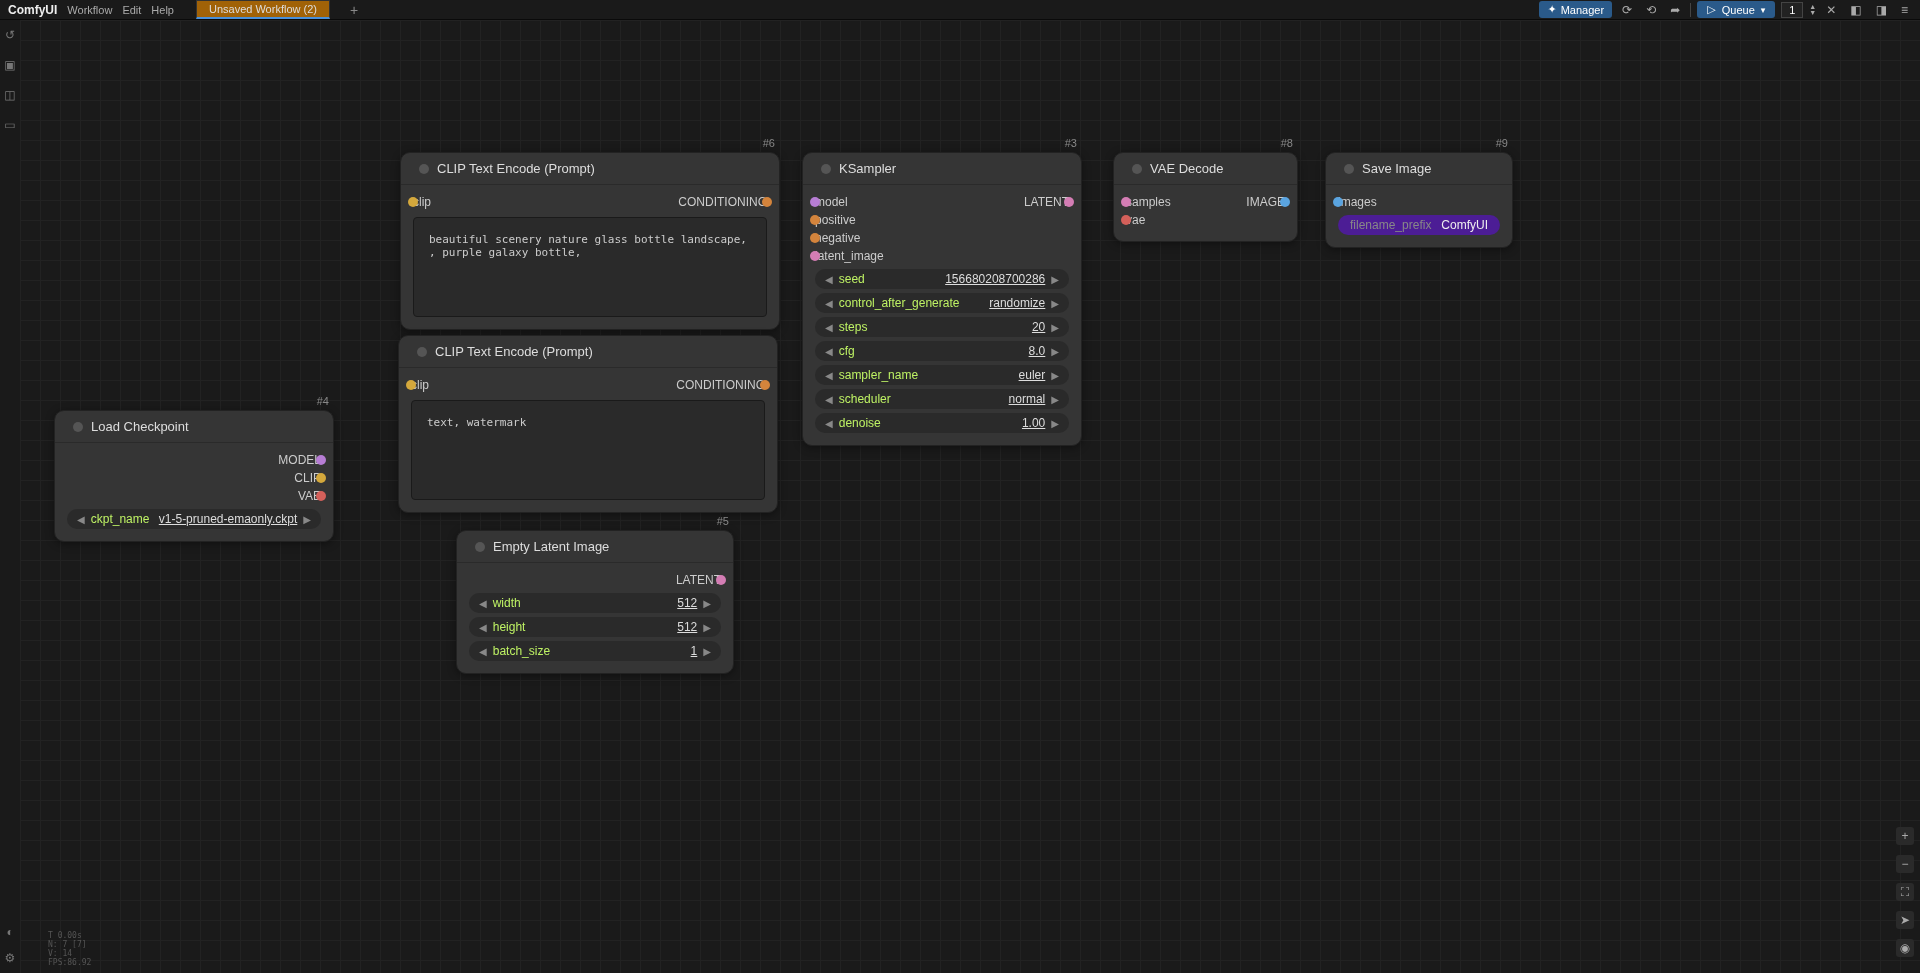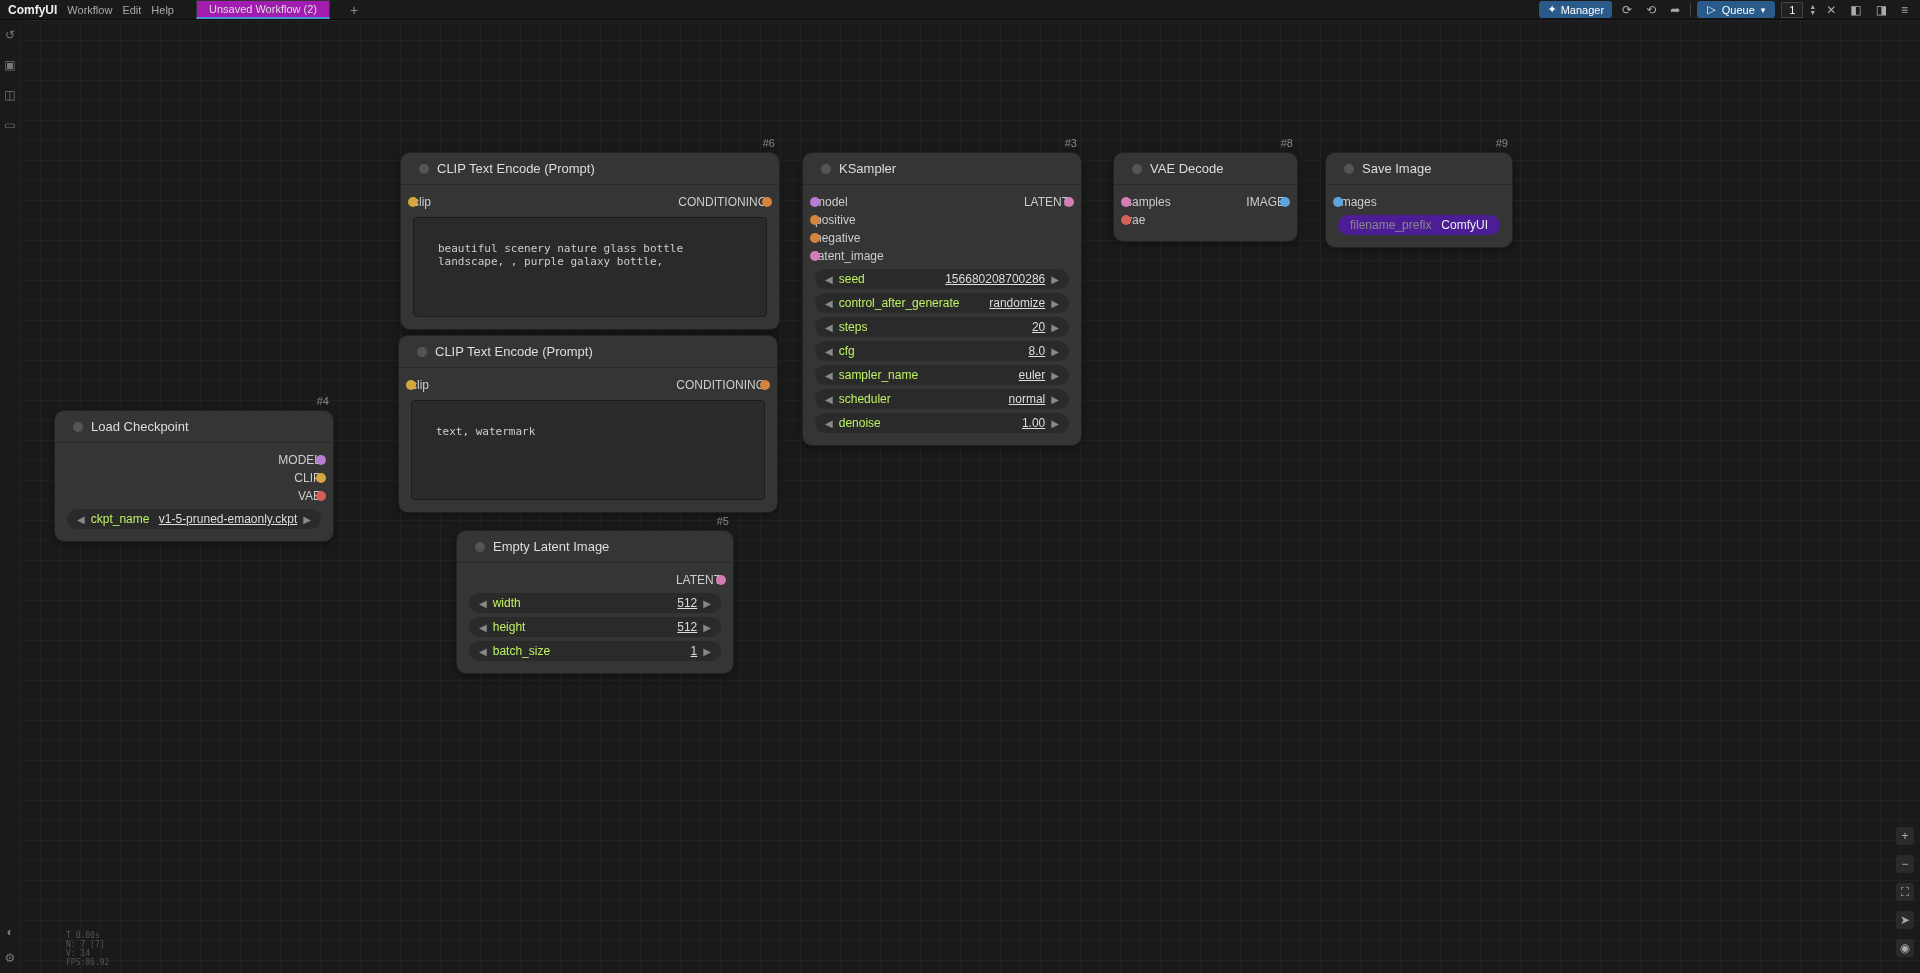--- a/index.html
+++ b/index.html
@@ -3,21 +3,21 @@
 <meta charset="utf-8">
 <style>
 * { box-sizing: border-box; margin: 0; padding: 0; font-family: Arial, sans-serif; }
 body { background: #1a1a1a; color: #ccc; font-size: 12px; overflow: hidden; height: 100vh; position: relative; }
 
 
 .topbar { height: 20px; background: #1a1a1a; display: flex; align-items: center; padding: 0 8px; border-bottom: 1px solid #0a0a0a; }
 .topbar-left { display: flex; align-items: center; gap: 10px; }
 .app-name { font-weight: bold; color: #eee; cursor: pointer; }
 .menu-item { color: #aaa; cursor: pointer; font-size: 11px; }
-.tab { background: #a21caf; border: 1px solid #333; border-bottom: 2px solid #4a90d9; padding: 2px 12px; margin-left: 12px; color: #ddd; font-size: 11px; display: flex; align-items: center; gap: 6px; }
+.tab { background: #a16207; border: 1px solid #333; border-bottom: 2px solid #4a90d9; padding: 2px 12px; margin-left: 12px; color: #ddd; font-size: 11px; display: flex; align-items: center; gap: 6px; }
 .tab-add { color: #888; margin-left: 10px; cursor: pointer; font-size: 14px; }
 .topbar-right { margin-left: auto; display: flex; align-items: center; gap: 6px; }
 .manager-btn { background: #2a5a8a; color: #fff; padding: 2px 8px; border-radius: 3px; display: flex; align-items: center; gap: 4px; cursor: pointer; font-size: 11px; }
 .icon-btn { color: #aaa; cursor: pointer; padding: 0 4px; }
 .queue-btn { background: #2a5a8a; color: #fff; padding: 2px 10px; border-radius: 3px; display: flex; align-items: center; gap: 6px; cursor: pointer; font-size: 11px; }
 .divider-v { width: 1px; height: 14px; background: #444; }
 .count-input { background: #222; color: #fff; width: 22px; text-align: center; border: 1px solid #444; padding: 1px; font-size: 11px; }
 .spinner { display:flex; flex-direction:column; font-size:7px; color:#aaa; line-height:6px;}
 
 
@@ -44,35 +44,35 @@
 .slot-in, .slot-out { display: flex; align-items: center; gap: 6px; }
 .port { width: 10px; height: 10px; border-radius: 50%; position: absolute; }
 .port-in { left: -5px; }
 .port-out { right: -5px; }
 .port-yellow { background: #d4a83c; }
 .port-orange { background: #d4843c; }
 .port-purple { background: #b77dd4; }
 .port-pink { background: #d47db4; }
 .port-blue { background: #5aa4e0; }
 .port-red { background: #d4605a; }
-.textarea-mock { background: #2a2a2a; border: 1px solid #1a1a1a; border-radius: 4px; padding: 24px; color: #ccc; font-family: monospace; font-size: 11px; min-height: 100px; margin-top: 6px; white-space: pre-wrap; word-break: break-word; }
+.textarea-mock { background: #2a2a2a; border: 1px solid #1a1a1a; border-radius: 4px; padding: 15px; color: #ccc; font-family: monospace; font-size: 11px; min-height: 100px; margin-top: 6px; white-space: pre-wrap; word-break: break-word; }
 .widget { background: #2a2a2a; border-radius: 12px; display: flex; align-items: center; padding: 4px 10px; margin-top: 4px; height: 20px; }
 .widget-arrow { color: #888; cursor: pointer; font-size: 10px; }
 .widget-label { color: #bef264; margin-left: 6px; font-size: 12px; }
 .widget-value { margin-left: auto; margin-right: 6px; color: #ddd; font-size: 12px; text-decoration: underline; }
 .widget-text { background: #4c1d95; border-radius: 12px; display: flex; align-items: center; padding: 4px 12px; margin-top: 4px; height: 20px; }
 .widget-text-label { color: #888; font-size: 12px; }
 .widget-text-value { margin-left: auto; color: #eee; font-size: 12px; }
 
 
 .right-tools { position: absolute; right: 6px; bottom: 16px; display: flex; flex-direction: column; gap: 10px; }
 .right-tool-btn { width: 18px; height: 18px; background: #2a2a2a; color: #aaa; display: flex; align-items: center; justify-content: center; border-radius: 3px; cursor: pointer; font-size: 12px; }
 
 
-.stats { position: absolute; left: 46px; bottom: 6px; color: #555; font-size: 8px; line-height: 9px; font-family: monospace; white-space: pre; }
+.stats { position: absolute; left: 28px; bottom: 6px; color: #555; font-size: 8px; line-height: 9px; font-family: monospace; white-space: pre; }
 </style>
 </head>
 <body>
 
 <div class="topbar">
   <div class="topbar-left">
     <span class="app-name">ComfyUI</span>
     <span class="menu-item">Workflow</span>
     <span class="menu-item">Edit</span>
     <span class="menu-item">Help</span>

